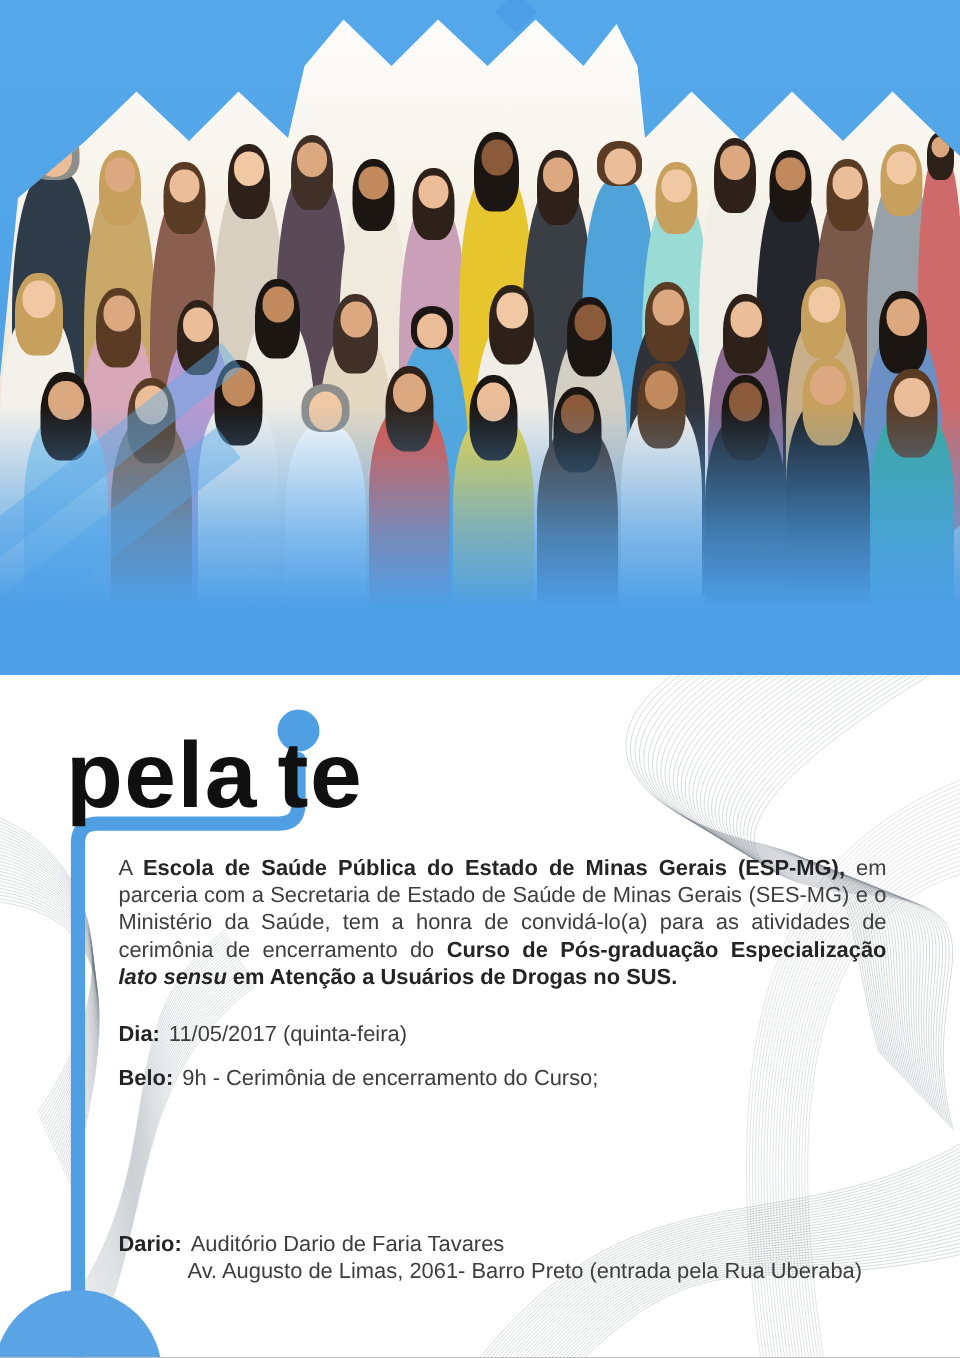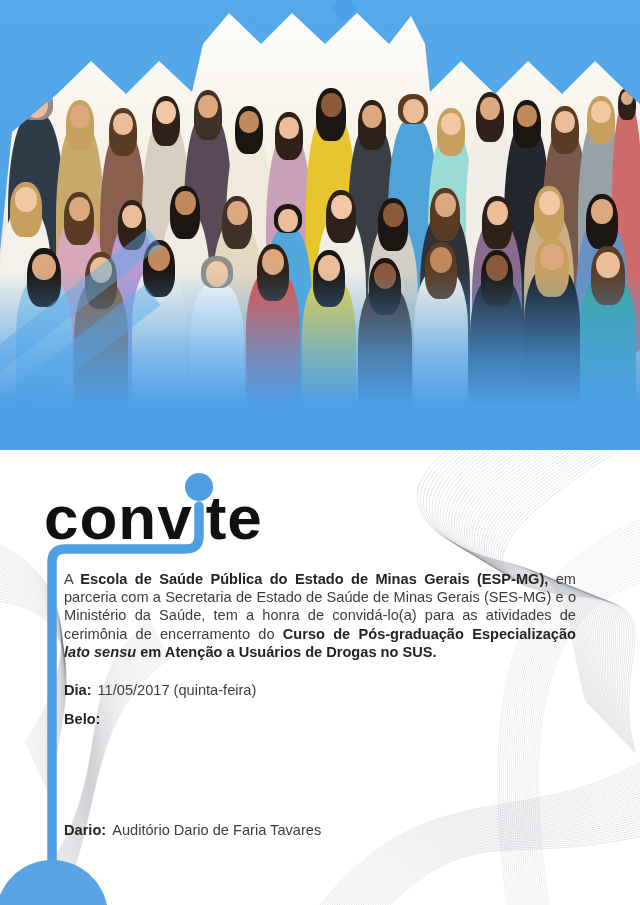--- a/index.html
+++ b/index.html
@@ -32,21 +32,21 @@
   
   .content{position:absolute;left:0;top:450px;width:640px;height:455px;background:#fff;}
   #swirls{position:absolute;left:0;top:450px;width:640px;height:455px;z-index:1;}
   #accent{position:absolute;left:0;top:450px;width:640px;height:455px;z-index:2;pointer-events:none;}
 
   .logo{position:absolute;left:44px;top:487px;z-index:3;
     font-size:62px;line-height:1;font-weight:700;letter-spacing:1px;color:#101010;
     white-space:nowrap;}
   .logo .i-gap{display:inline-block;width:13px;}
 
-  .textblock{position:absolute;left:64px;width:512px;z-index:3;color:#3d3d3d;
+  .textblock{position:absolute;left:79px;width:512px;z-index:3;color:#3d3d3d;
     font-size:14.6px;line-height:18.2px;}
   .textblock b{color:#242424;}
   .intro{top:570px;text-align:justify;}
   .dia{top:681px;}
   .hora{top:710px;}
   .local{top:821px;}
   .row-label{display:flex;}
   .row-label .lbl{flex:0 0 auto;font-weight:700;color:#242424;padding-right:6px;}
   .sub{margin-left:40px;text-align:justify;}
   .sub p{margin:0;}
@@ -403,41 +403,43 @@
       <path d="M 640,580 C 570,602 512,672 547,905" fill="none" stroke="#6e7680" stroke-width="0.6" stroke-opacity="0.22"></path>
       <path d="M 640,583 C 571.5,604 514,673.5 549,905" fill="none" stroke="#6e7680" stroke-width="0.6" stroke-opacity="0.22"></path>
     </svg>
 
   <svg id="accent" viewBox="0 450 640 455">
     <path id="connector" d="M 199 506 V 536 Q 199 549 186 549 H 65 Q 52 549 52 562 V 902" fill="none" stroke="#4f9fe2" stroke-width="9.5" stroke-linecap="round"></path>
     <circle id="idot" cx="199" cy="487" r="14" fill="#4f9fe2"></circle>
     <circle cx="52" cy="916" r="56" fill="#5aa3e4"></circle>
   </svg>
 
-  <div class="logo"><span>conv</span><span class="i-gap" id="igap"></span><span>te</span></div>
+  <div class="logo"><span>pela</span><span class="i-gap" id="igap"></span><span>te</span></div>
 
   <div class="content"></div>
 
   <p class="textblock intro"><span>A </span><b>Escola de Saúde Pública do Estado de Minas Gerais (ESP-MG),</b><span> em parceria com a Secretaria de Estado de Saúde de Minas Gerais (SES-MG) e o Ministério da Saúde, tem a honra de convidá-lo(a) para as atividades de cerimônia de encerramento do </span><b>Curso de Pós-graduação Especialização </b><b><i>lato sensu</i></b><b> em Atenção a Usuários de Drogas no SUS.</b></p>
 
   <div class="textblock dia row-label">
     <span class="lbl">Dia:</span>
     <span>11/05/2017 (quinta-feira)</span>
   </div>
 
   <div class="textblock hora">
     <div class="row-label">
       <span class="lbl">Belo:</span>
+      <span>9h - Cerimônia de encerramento do Curso;</span>
     </div>
     <div class="sub">
     </div>
   </div>
 
   <div class="textblock local">
     <div class="row-label">
       <span class="lbl">Dario:</span>
       <span>Auditório Dario de Faria Tavares</span>
     </div>
     <div class="subloc">
+      <p>Av. Augusto de Limas, 2061- Barro Preto (entrada pela Rua Uberaba)</p>
     </div>
   </div>
 
 </div>
 
 </body></html>

